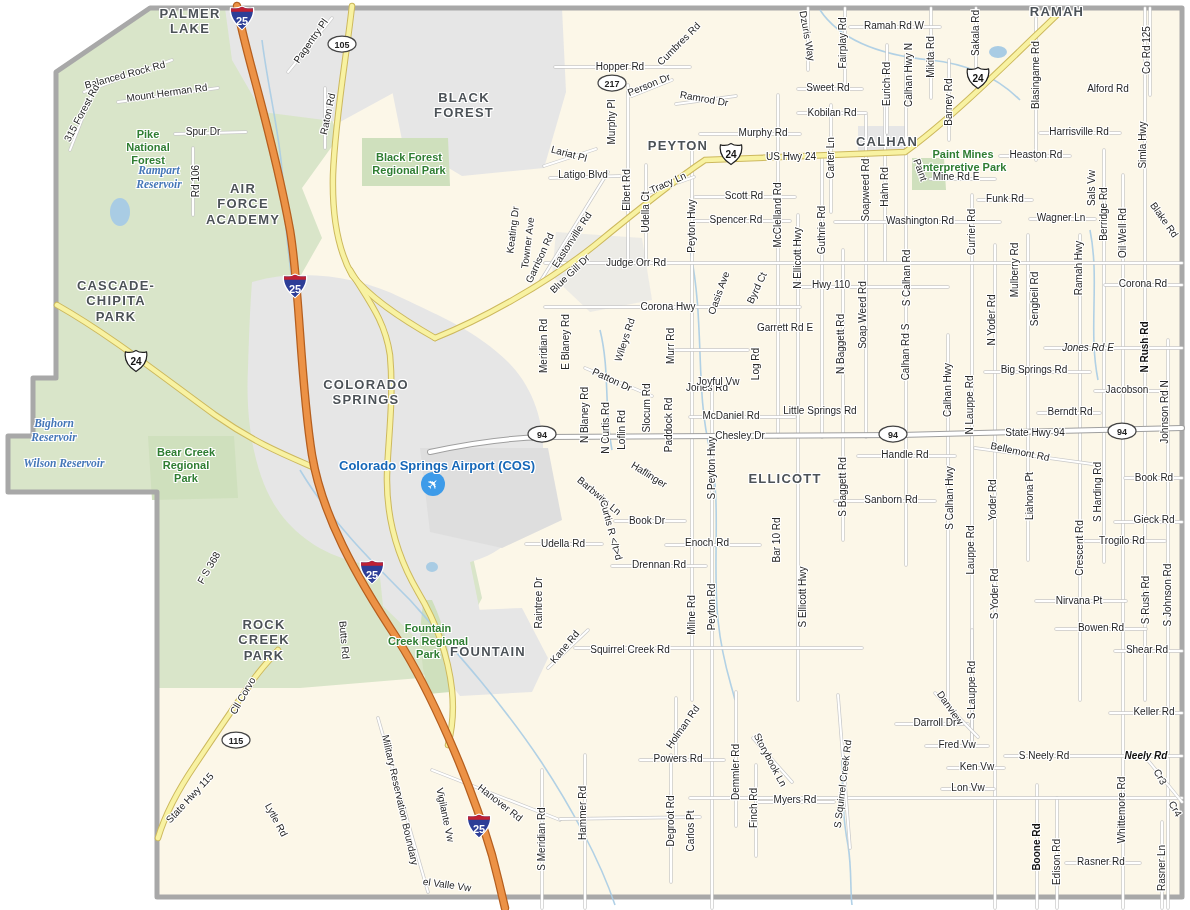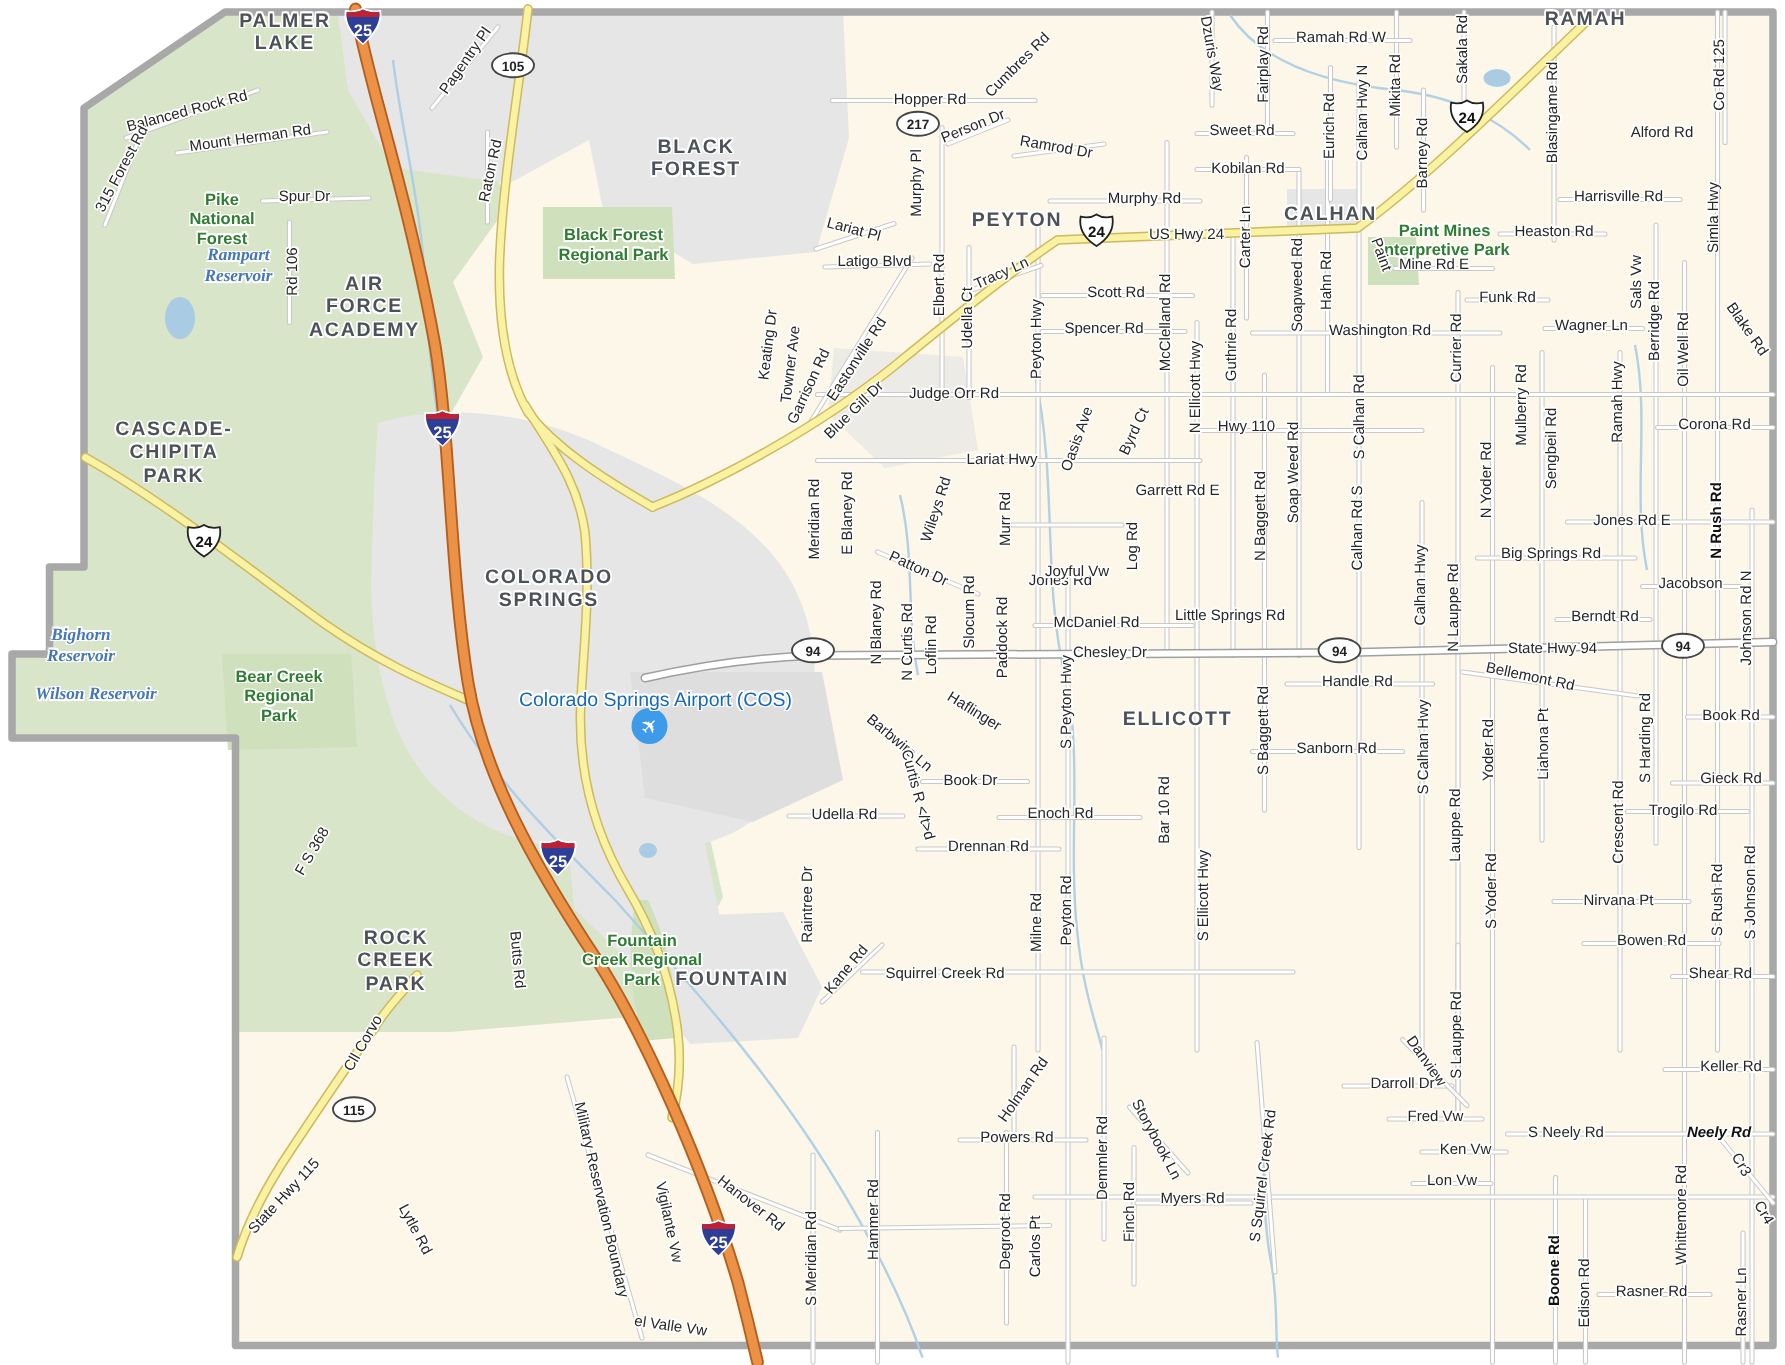--- a/index.html
+++ b/index.html
@@ -20,21 +20,21 @@
   .yc{stroke:var(--hwy_yellow_casing);stroke-width:6.5;fill:none;stroke-linecap:round;}
   .yf{stroke:var(--hwy_yellow);stroke-width:4.5;fill:none;stroke-linecap:round;}
   .ic{stroke:var(--interstate_casing);stroke-width:8.5;fill:none;stroke-linecap:round;}
   .if{stroke:var(--interstate_orange);stroke-width:6;fill:none;stroke-linecap:round;}
   .lbl{position:absolute;white-space:pre;text-align:center;line-height:1.18;color:#262626;font-size:10px;
        transform-origin:center;
        text-shadow:1px 0 0 #fff,-1px 0 0 #fff,0 1px 0 #fff,0 -1px 0 #fff,1px 1px 0 #fff,-1px -1px 0 #fff,1px -1px 0 #fff,-1px 1px 0 #fff;}
   .city{font-size:13px;font-weight:bold;color:#4c5257;letter-spacing:1.2px;}
   .park{font-size:11px;font-weight:bold;color:#2f7d32;}
   .water{font-family:"Liberation Serif",serif;font-style:italic;color:#4577b8;font-size:11.5px;font-weight:bold;}
-  .airport{font-size:13px;font-weight:normal;color:#1668b8;}
+  .airport{font-size:13px;font-weight:bold;color:#1668b8;}
   .roadb{font-weight:bold;color:#111;}
   .roadbi{font-weight:bold;font-style:italic;color:#111;}
   .shield{position:absolute;transform:translate(-50%,-50%);}
   .plane{position:absolute;width:24px;height:24px;border-radius:50%;background:#3d9be9;transform:translate(-50%,-50%);
          display:flex;align-items:center;justify-content:center;}
   .plane span{color:#fff;font-size:14px;transform:rotate(-45deg);}
 </style>
 </head>
 <body>
 
@@ -474,42 +474,42 @@
       <div class="lbl road" style="left: 1104px; top: 214px; transform: translate(-50%, -50%) rotate(-90deg);">Berridge Rd</div>
       <div class="lbl road" style="left: 1123px; top: 233px; transform: translate(-50%, -50%) rotate(-90deg);">Oil Well Rd</div>
       <div class="lbl road" style="left: 1061px; top: 218px; transform: translate(-50%, -50%) rotate(0deg);">Wagner Ln</div>
       <div class="lbl road" style="left: 1079px; top: 268px; transform: translate(-50%, -50%) rotate(-90deg);">Ramah Hwy</div>
       <div class="lbl road" style="left: 1143px; top: 284px; transform: translate(-50%, -50%) rotate(0deg);">Corona Rd</div>
       <div class="lbl road" style="left: 513px; top: 230px; transform: translate(-50%, -50%) rotate(-83deg);">Keating Dr</div>
       <div class="lbl road" style="left: 528px; top: 243px; transform: translate(-50%, -50%) rotate(-83deg);">Towner Ave</div>
       <div class="lbl road" style="left: 540px; top: 258px; transform: translate(-50%, -50%) rotate(-65deg);">Garrison Rd</div>
       <div class="lbl road" style="left: 572px; top: 240px; transform: translate(-50%, -50%) rotate(-57deg);">Eastonville Rd</div>
       <div class="lbl road" style="left: 570px; top: 274px; transform: translate(-50%, -50%) rotate(-44deg);">Blue Gill Dr</div>
-      <div class="lbl road" style="left: 668px; top: 307px; transform: translate(-50%, -50%) rotate(0deg);">Lariat Hwy</div>
+      <div class="lbl road" style="left: 668px; top: 307px; transform: translate(-50%, -50%) rotate(0deg);">Corona Hwy</div>
       <div class="lbl road" style="left: 719px; top: 293px; transform: translate(-50%, -50%) rotate(-70deg);">Oasis Ave</div>
       <div class="lbl road" style="left: 757px; top: 288px; transform: translate(-50%, -50%) rotate(-65deg);">Byrd Ct</div>
       <div class="lbl road" style="left: 544px; top: 346px; transform: translate(-50%, -50%) rotate(-90deg);">Meridian Rd</div>
       <div class="lbl road" style="left: 566px; top: 342px; transform: translate(-50%, -50%) rotate(-90deg);">E Blaney Rd</div>
       <div class="lbl road" style="left: 625px; top: 340px; transform: translate(-50%, -50%) rotate(-72deg);">Wileys Rd</div>
       <div class="lbl road" style="left: 671px; top: 346px; transform: translate(-50%, -50%) rotate(-90deg);">Murr Rd</div>
       <div class="lbl road" style="left: 707px; top: 350px; transform: translate(-50%, -50%) rotate(0deg); margin-top: 38px;">Jones Rd</div>
       <div class="lbl road" style="left: 785px; top: 328px; transform: translate(-50%, -50%) rotate(0deg);">Garrett Rd E</div>
       <div class="lbl road" style="left: 612px; top: 380px; transform: translate(-50%, -50%) rotate(25deg);">Patton Dr</div>
       <div class="lbl road" style="left: 718px; top: 382px; transform: translate(-50%, -50%) rotate(0deg);">Joyful Vw</div>
       <div class="lbl road" style="left: 756px; top: 364px; transform: translate(-50%, -50%) rotate(-90deg);">Log Rd</div>
       <div class="lbl road" style="left: 831px; top: 285px; transform: translate(-50%, -50%) rotate(0deg);">Hwy 110</div>
       <div class="lbl road" style="left: 841px; top: 344px; transform: translate(-50%, -50%) rotate(-90deg);">N Baggett Rd</div>
       <div class="lbl road" style="left: 863px; top: 315px; transform: translate(-50%, -50%) rotate(-90deg);">Soap Weed Rd</div>
       <div class="lbl road" style="left: 820px; top: 392px; transform: translate(-50%, -50%) rotate(0deg); margin-top: 19px;">Little Springs Rd</div>
       <div class="lbl road" style="left: 906px; top: 352px; transform: translate(-50%, -50%) rotate(-90deg);">Calhan Rd S</div>
       <div class="lbl road" style="left: 907px; top: 278px; transform: translate(-50%, -50%) rotate(-90deg);">S Calhan Rd</div>
       <div class="lbl road" style="left: 1015px; top: 270px; transform: translate(-50%, -50%) rotate(-90deg);">Mulberry Rd</div>
       <div class="lbl road" style="left: 1035px; top: 299px; transform: translate(-50%, -50%) rotate(-90deg);">Sengbeil Rd</div>
       <div class="lbl road" style="left: 992px; top: 320px; transform: translate(-50%, -50%) rotate(-90deg);">N Yoder Rd</div>
-      <div class="lbl road" style="left: 1088px; top: 348px; transform: translate(-50%, -50%) rotate(0deg);">Jones Rd E</div>
+      <div class="lbl road" style="left: 1088px; top: 348px; transform: translate(-50%, -50%) rotate(0deg); font-style: italic;">Jones Rd E</div>
       <div class="lbl road" style="left: 1034px; top: 370px; transform: translate(-50%, -50%) rotate(0deg);">Big Springs Rd</div>
       <div class="lbl road" style="left: 1127px; top: 390px; transform: translate(-50%, -50%) rotate(0deg);">Jacobson</div>
       <div class="lbl road" style="left: 1070px; top: 412px; transform: translate(-50%, -50%) rotate(0deg);">Berndt Rd</div>
       <div class="lbl roadb" style="left: 1145px; top: 347px; transform: translate(-50%, -50%) rotate(-90deg);">N Rush Rd</div>
       <div class="lbl road" style="left: 1165px; top: 412px; transform: translate(-50%, -50%) rotate(-90deg);">Johnson Rd N</div>
       <div class="lbl road" style="left: 585px; top: 415px; transform: translate(-50%, -50%) rotate(-90deg);">N Blaney Rd</div>
       <div class="lbl road" style="left: 606px; top: 428px; transform: translate(-50%, -50%) rotate(-90deg);">N Curtis Rd</div>
       <div class="lbl road" style="left: 622px; top: 430px; transform: translate(-50%, -50%) rotate(-90deg);">Loflin Rd</div>
       <div class="lbl road" style="left: 647px; top: 408px; transform: translate(-50%, -50%) rotate(-90deg);">Slocum Rd</div>
       <div class="lbl road" style="left: 669px; top: 425px; transform: translate(-50%, -50%) rotate(-90deg);">Paddock Rd</div>

